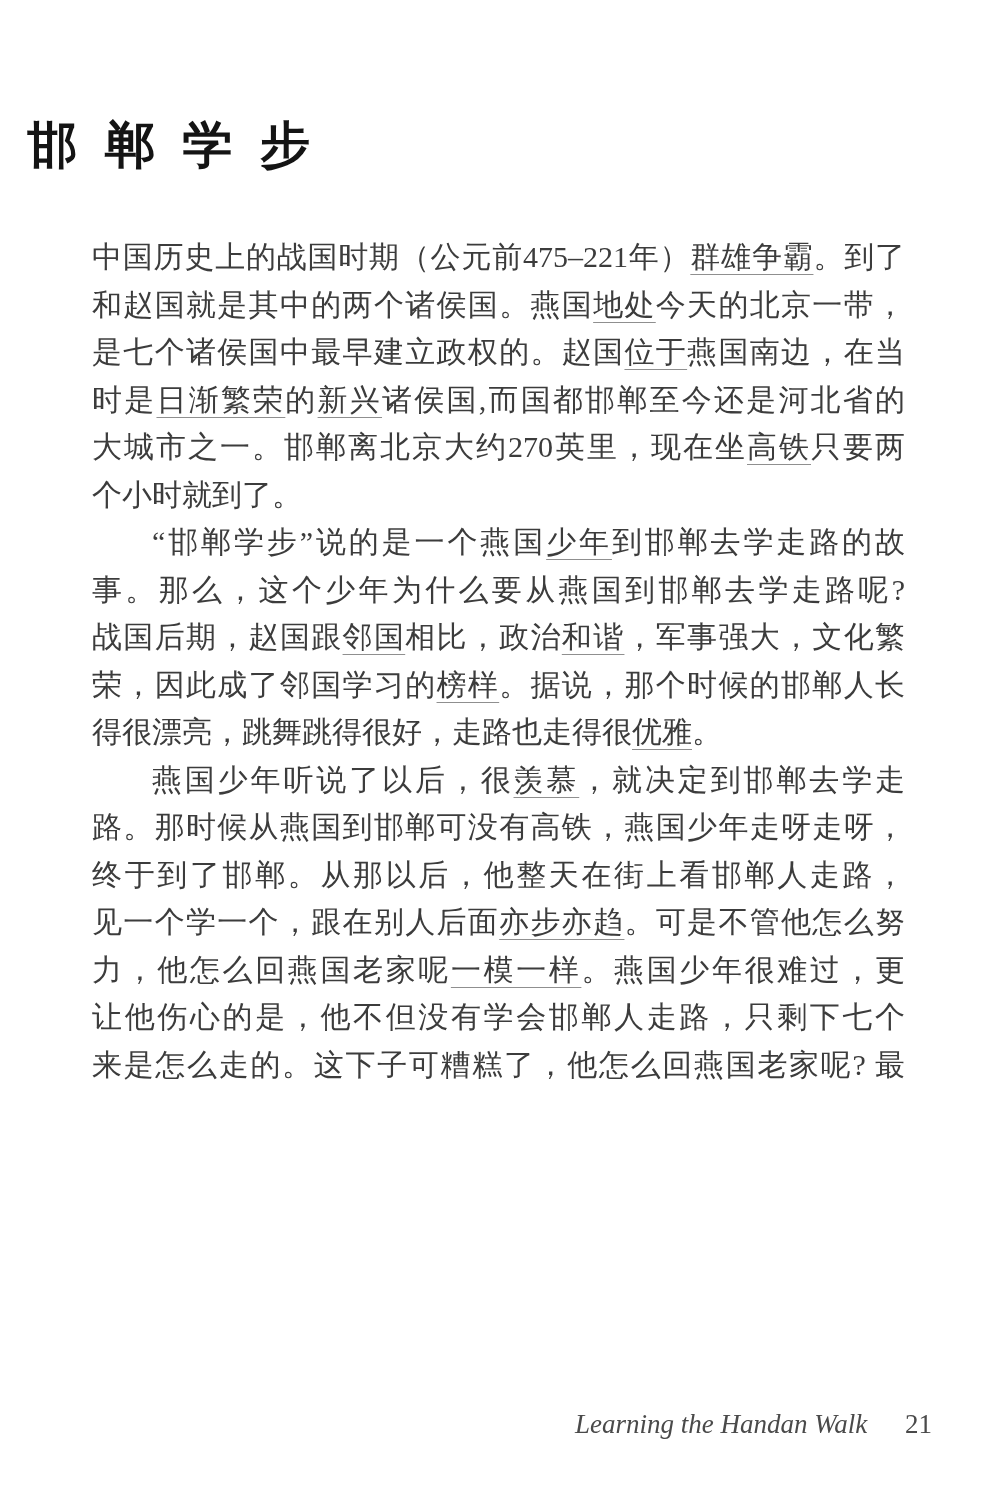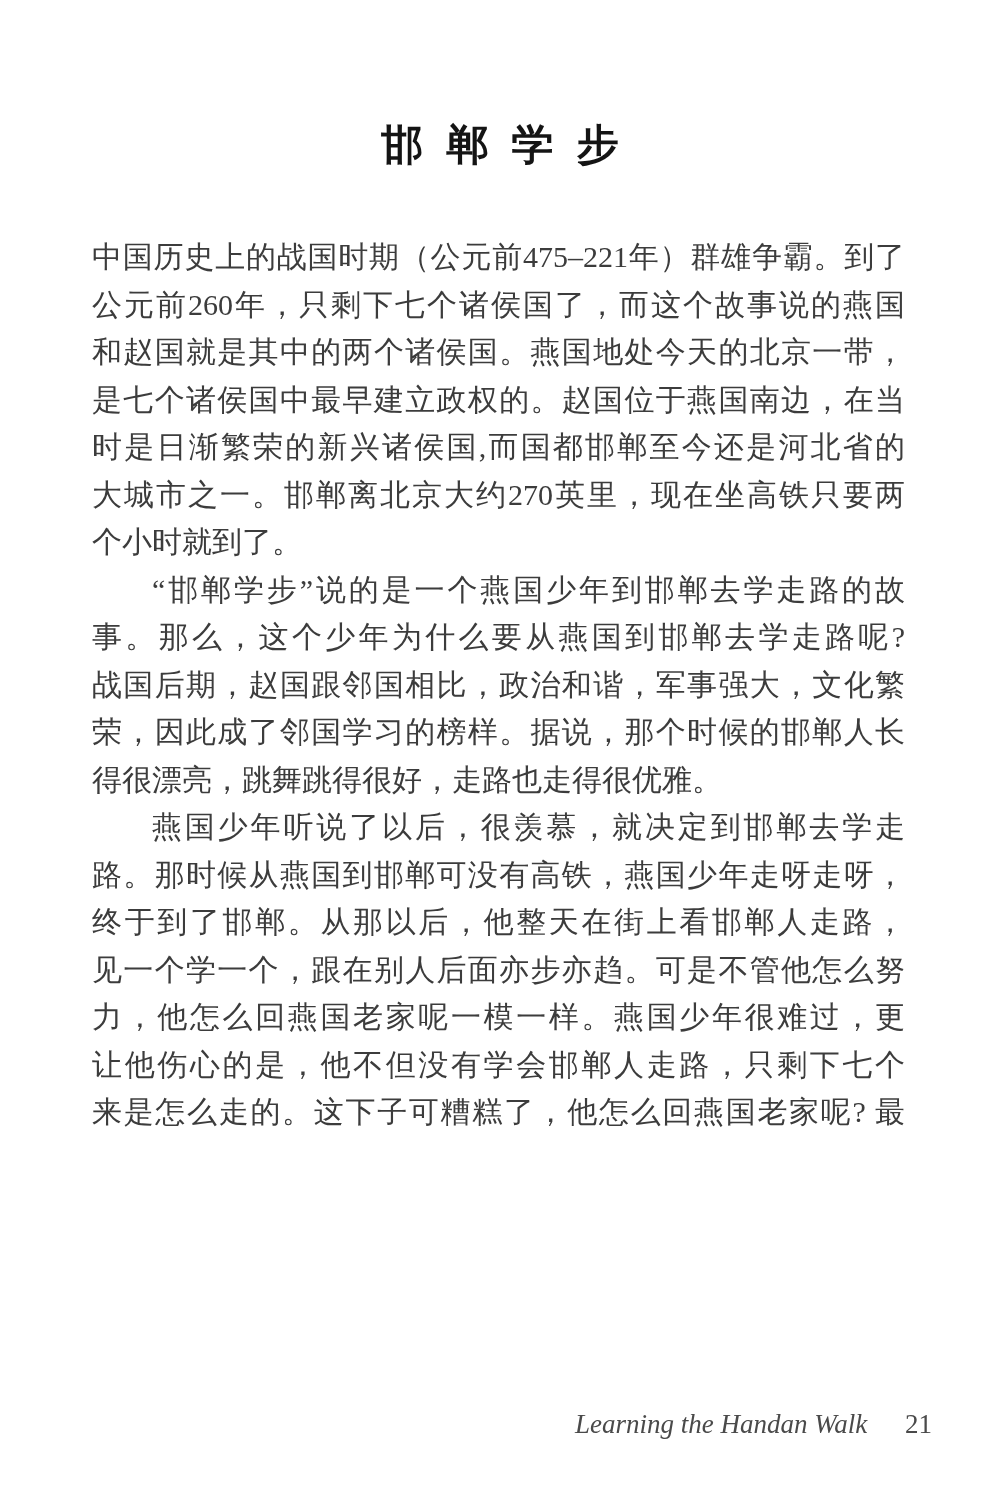--- a/index.html
+++ b/index.html
@@ -15,22 +15,21 @@
     position: absolute;
     inset: 0;
     background: #ffffff;
   }
   .title {
     margin: 0;
     position: absolute;
     top: 112px;
     left: 0;
     right: 0;
-    text-align: center;
-    font-size: 42px;
+    font-size: 50px;
     line-height: 66px;
     font-weight: bold;
     color: #141414;
     letter-spacing: 0.55em;
     text-indent: 0.55em;
   }
   .body-text {
     position: absolute;
     left: 92px;
     right: 95px;
@@ -45,20 +44,21 @@
     height: 47.5px;
     overflow: hidden;
   }
   .line.para-end {
     text-align-last: left;
   }
   .line.indent {
     text-indent: 2em;
   }
   .vocab {
+    text-decoration: underline;
     text-decoration-color: #8f8f8f;
     text-decoration-thickness: 1px;
     text-underline-offset: 7px;
   }
   .footer {
     position: absolute;
     top: 1408px;
     right: 68px;
     font-size: 27px;
     line-height: 32px;
@@ -74,21 +74,20 @@
   }
 </style>
 </head>
 <body>
 
 <div class="page">
   <h1 class="title">邯郸学步</h1>
 
   <div class="body-text">
       <div class="line"><span>中国历史上的战国时期（公元前475–221年）</span><span class="vocab">群雄争霸</span><span>。到了</span></div>
-      <div class="line"><span>公元前260年，只剩下七个</span><span class="vocab">诸侯国</span><span>了，而这个故事说的燕国</span></div>
       <div class="line"><span>和赵国就是其中的两个诸侯国。燕国</span><span class="vocab">地处</span><span>今天的北京一带，</span></div>
       <div class="line"><span>是七个诸侯国中最早建立政权的。赵国</span><span class="vocab">位于</span><span>燕国南边，在当</span></div>
       <div class="line"><span>时是</span><span class="vocab">日渐繁荣</span><span>的</span><span class="vocab">新兴</span><span>诸侯国,而国都邯郸至今还是河北省的</span></div>
       <div class="line"><span>大城市之一。邯郸离北京大约270英里，现在坐</span><span class="vocab">高铁</span><span>只要两</span></div>
       <div class="line para-end"><span>个小时就到了。</span></div>
       <div class="line indent"><span>“邯郸学步”说的是一个燕国</span><span class="vocab">少年</span><span>到邯郸去学走路的故</span></div>
       <div class="line"><span>事。那么，这个少年为什么要从燕国到邯郸去学走路呢?</span></div>
       <div class="line"><span>战国后期，赵国跟</span><span class="vocab">邻国</span><span>相比，政治</span><span class="vocab">和谐</span><span>，军事强大，文化繁</span></div>
       <div class="line"><span>荣，因此成了邻国学习的</span><span class="vocab">榜样</span><span>。据说，那个时候的邯郸人长</span></div>
       <div class="line para-end"><span>得很漂亮，跳舞跳得很好，走路也走得很</span><span class="vocab">优雅</span><span>。</span></div>

